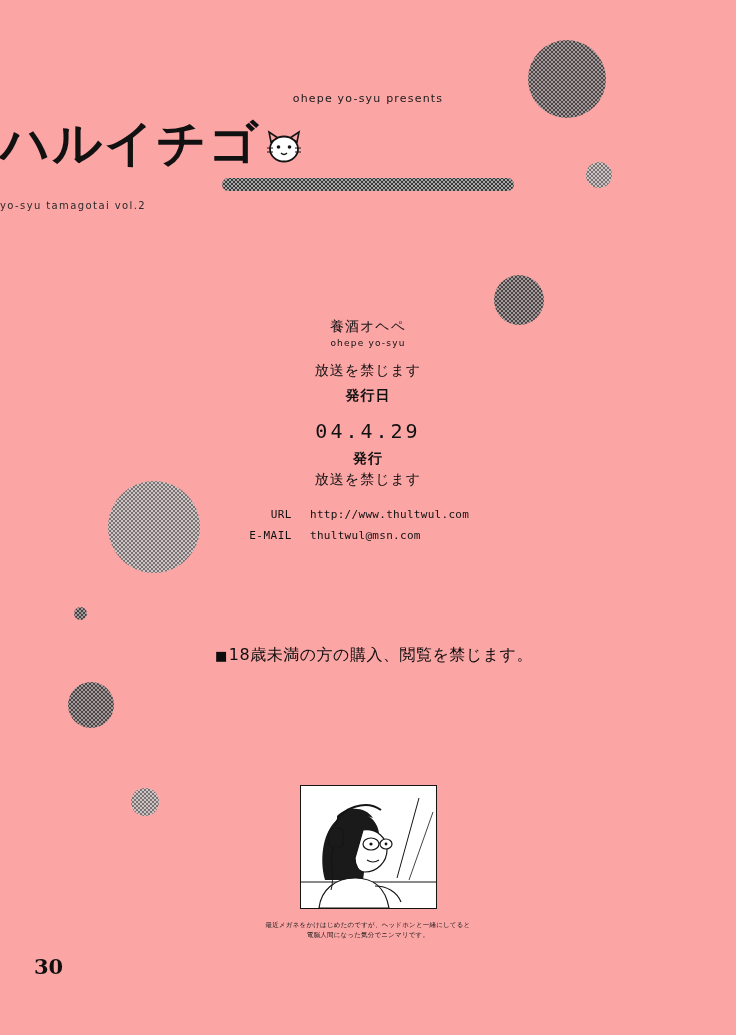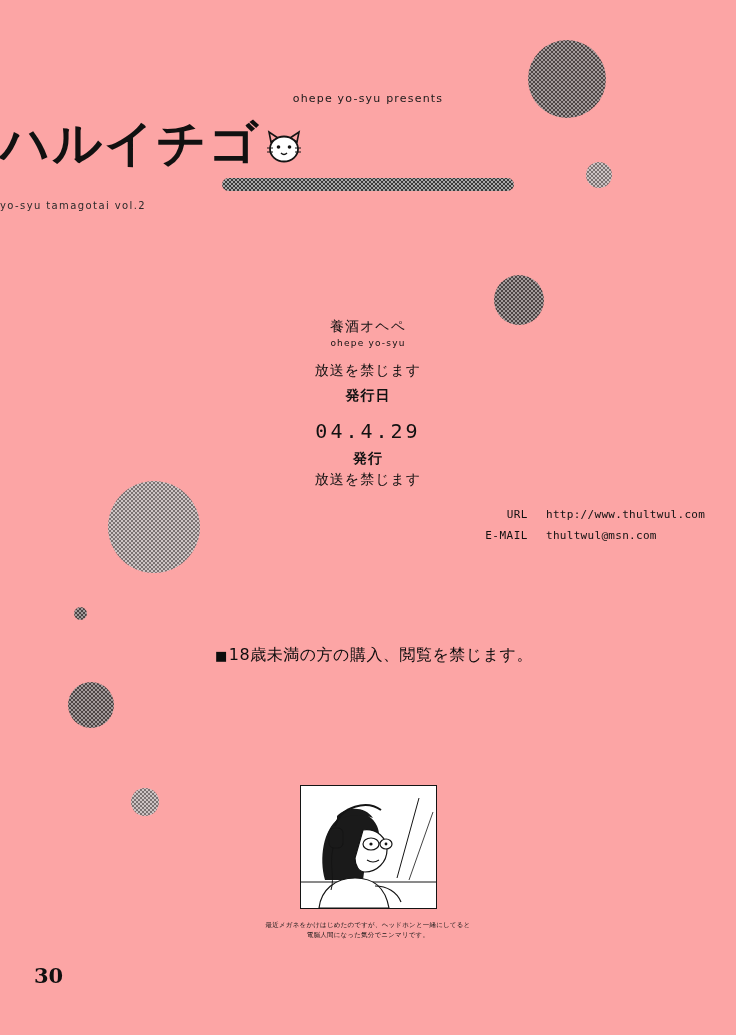--- a/index.html
+++ b/index.html
@@ -141,21 +141,21 @@
 
   .contact {
     margin-top: 16px;
     font-family: "DejaVu Sans Mono", monospace;
     font-size: 11px;
     color: #111;
     line-height: 1.9;
   }
   .contact .row {
     display: flex;
-    justify-content: flex-end;
+    justify-content: center;
     gap: 18px;
   }
   .contact .lbl {
     width: 56px;
     text-align: right;
     letter-spacing: 0.5px;
   }
   .contact .val {
     width: 190px;
     text-align: left;
@@ -205,21 +205,21 @@
     font-size: 6.5px;
     line-height: 1.55;
     color: #161616;
     letter-spacing: 0.2px;
   }
 
   
   .page-num {
     position: absolute;
     left: 34px;
-    bottom: 47px;
+    bottom: 56px;
     font-family: "DejaVu Serif", serif;
     font-size: 21px;
     font-weight: bold;
     color: #101010;
   }
 </style>
 </head>
 <body>
 
 <div id="page">

